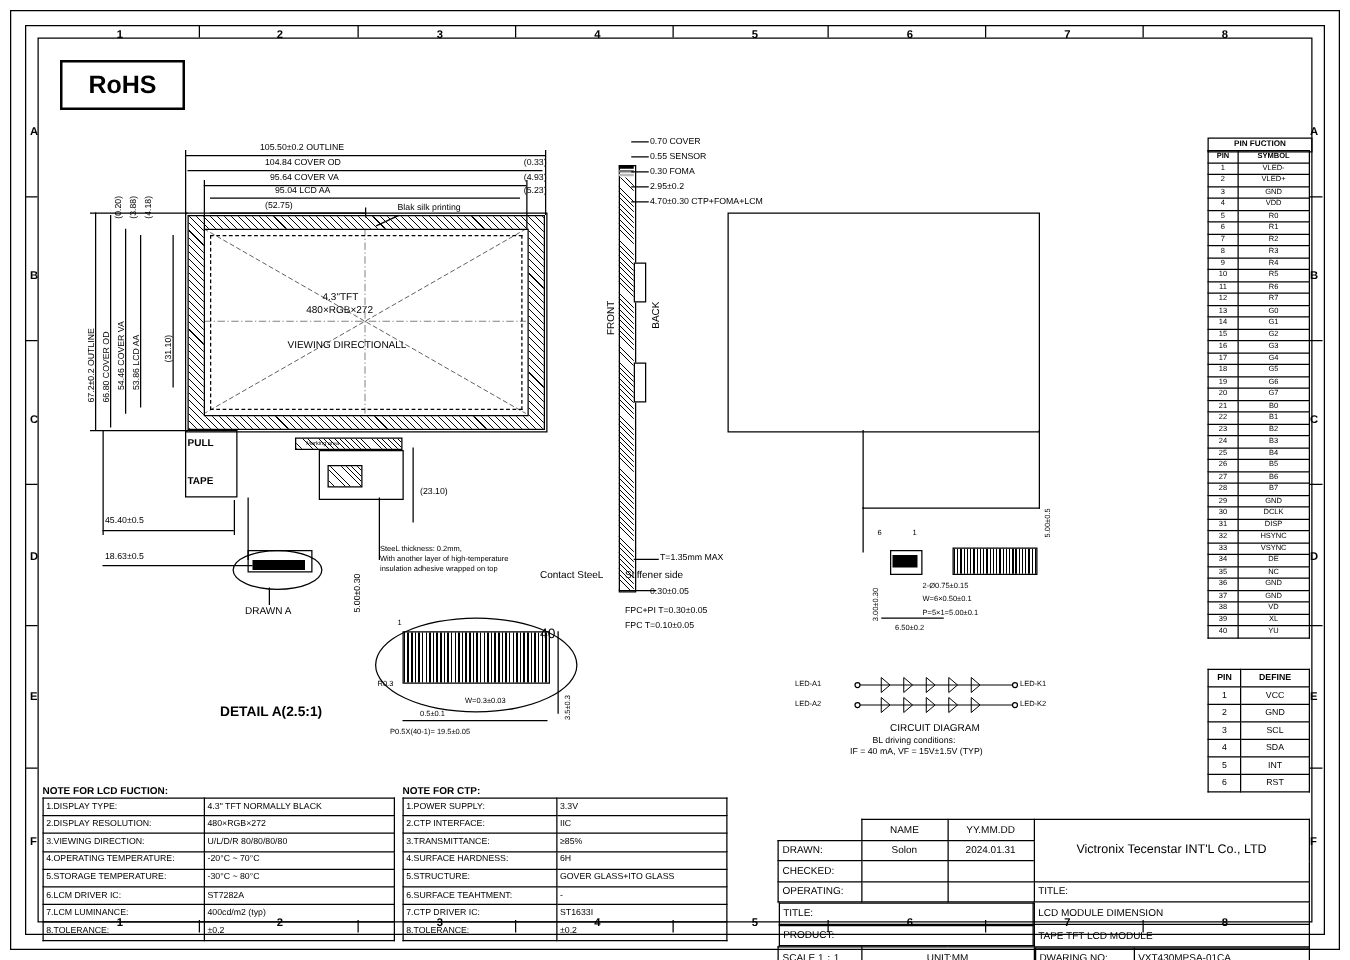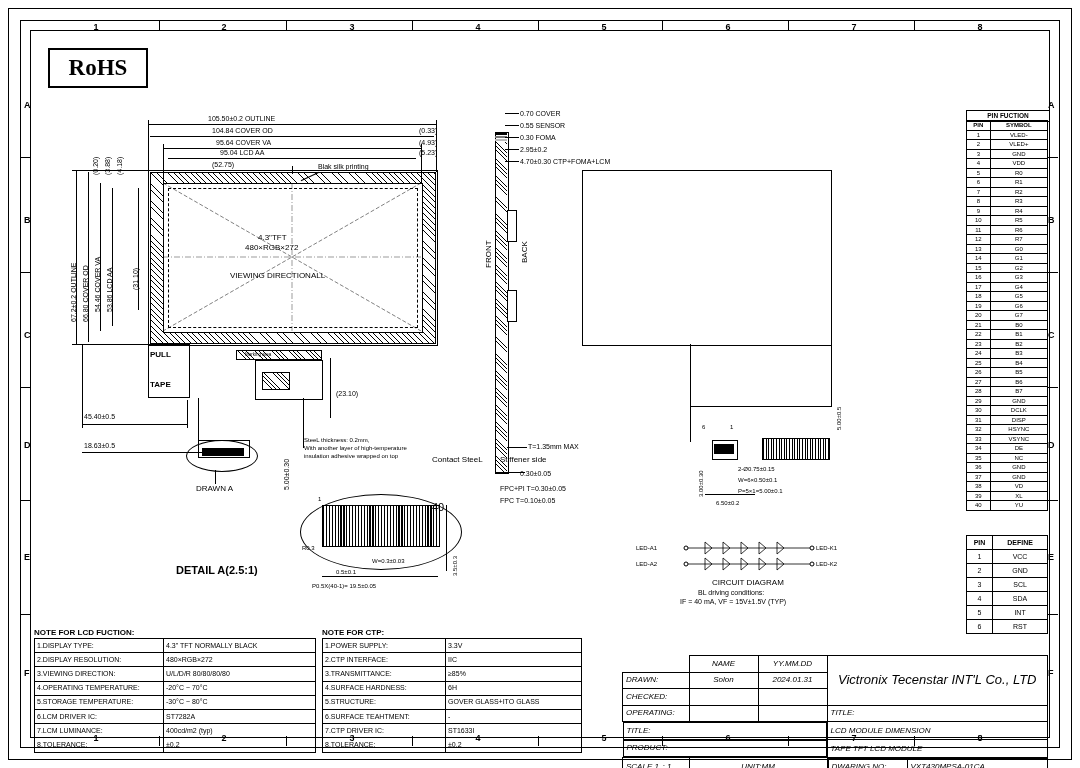--- a/index.html
+++ b/index.html
@@ -7,21 +7,21 @@
   #sheet{position:relative;width:1080px;height:768px;overflow:hidden;background:#fff;}
   .abs{position:absolute;}
   .bd{border:1px solid #000;}
   
   #frame-outer{left:8px;top:8px;width:1062px;height:750px;border:1px solid #000;}
   #frame-inner{left:20px;top:20px;width:1038px;height:726px;border:1px solid #000;}
   #frame-draw{left:30px;top:30px;width:1018px;height:706px;border:1.5px solid #000;}
   .zonelbl{position:absolute;font-size:9px;font-weight:bold;text-align:center;line-height:10px;}
   .zoneV{position:absolute;font-size:9px;font-weight:bold;line-height:10px;}
   
-  #rohs{left:48px;top:48px;width:96px;height:36px;border:2px solid #000;display:flex;align-items:center;justify-content:center;font-size:23px;font-weight:bold;font-family:Liberation Serif, serif;}
+  #rohs{left:48px;top:48px;width:96px;height:36px;border:2px solid #000;display:flex;align-items:center;justify-content:center;font-size:20px;font-weight:bold;font-family:Liberation Sans, sans-serif;}
   
   .t{position:absolute;font-size:7px;line-height:8px;white-space:nowrap;}
   .t8{position:absolute;font-size:8px;line-height:9px;white-space:nowrap;}
   .t9{position:absolute;font-size:9px;line-height:10px;white-space:nowrap;}
   .t6{position:absolute;font-size:6px;line-height:7px;white-space:nowrap;}
   .vert{transform-origin:0 0;}
   
   .hl{position:absolute;height:0;border-top:1px solid #000;}
   .vl{position:absolute;width:0;border-left:1px solid #000;}
   
@@ -31,21 +31,21 @@
   #pintable{left:966px;top:110px;width:82px;font-size:6px;border-collapse:collapse;}
   #pintable td{border:1px solid #000;text-align:center;padding:0;height:8.5px;line-height:8px;font-size:6px;}
   #pintable td.h{font-weight:bold;font-size:6px;}
   #pindef{left:966px;top:535px;width:82px;font-size:7px;border-collapse:collapse;}
   #pindef td{border:1px solid #000;text-align:center;padding:0;height:13px;line-height:12px;font-size:7px;}
   
   .notes{position:absolute;border-collapse:collapse;font-size:7px;}
   .notes td{border:1px solid #000;padding:0 2px;height:13.2px;line-height:12px;font-size:7px;white-space:nowrap;}
   
   #titleblock{position:absolute;left:622px;top:655px;width:426px;border-collapse:collapse;font-size:8px;}
-  #titleblock td{border:1px solid #000;padding:0 3px;height:15.5px;line-height:14px;font-size:8px;white-space:nowrap;font-style:italic;}
+  #titleblock td{border:1px solid #000;padding:0 3px;height:15.5px;line-height:14px;font-size:8px;white-space:nowrap;}
   .center{text-align:center;}
   .b{font-weight:bold;}
   
   .ell{position:absolute;border:1px solid #000;border-radius:50%;}
 </style>
 </head>
 <body>
 
 <div id="sheet">
 
@@ -559,21 +559,21 @@
         </tr>
       </tbody>
   </table>
 
   <table id="titleblock">
     <tbody>
       <tr>
         <td rowspan="1" style="width:60px;border:none;"></td>
         <td class="center" style="width:62px;">NAME</td>
         <td class="center" style="width:62px;">YY.MM.DD</td>
-        <td rowspan="3" class="center" style="width:auto;font-size:13px;">Victronix Tecenstar INT'L Co., LTD</td>
+        <td rowspan="3" class="center" style="width:auto;font-size:10px;">Victronix Tecenstar INT'L Co., LTD</td>
       </tr>
       <tr>
         <td>DRAWN:</td>
         <td class="center">Solon</td>
         <td class="center">2024.01.31</td>
       </tr>
       <tr>
         <td>CHECKED:</td>
         <td class="center"></td>
         <td class="center"></td>

